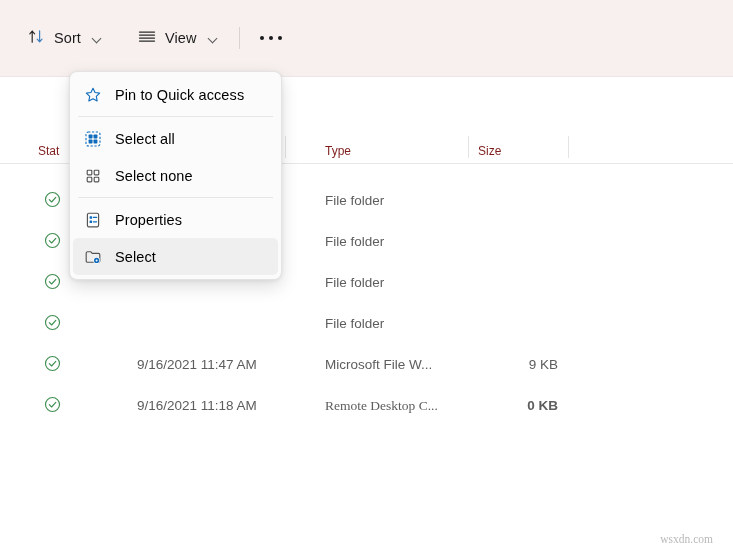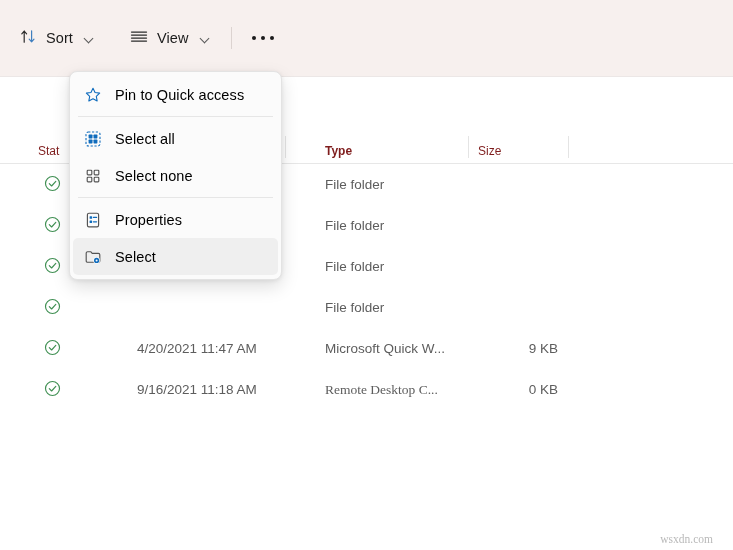--- a/index.html
+++ b/index.html
@@ -11,21 +11,21 @@
   }
   #app { position: relative; width: 733px; height: 550px; background: #ffffff; }
 
   
   .toolbar {
     position: absolute; left: 0; top: 0; width: 733px; height: 76px;
     background: #f7f0ee;
   }
   .toolbar-inner {
     position: absolute; left: 0; top: 0; width: 733px; height: 76px;
-    display: flex; align-items: center; padding-left: 10px; gap: 0px;
+    display: flex; align-items: center; padding-left: 18px; gap: 0px;
   }
   .tb-btn {
     display: flex; align-items: center; gap: 9px;
     height: 32px; padding: 0 10px; border-radius: 4px;
     background: transparent; border: none; cursor: default;
     font-size: 14.5px; color: #1b1b1b; white-space: nowrap;
   }
   .tb-label { font-size: 14.5px; color: #1b1b1b; letter-spacing: .1px; }
   .chev {
     width: 9px; height: 9px; margin-left: 3px; position: relative; flex: none;
@@ -63,21 +63,21 @@
     background: #e7e7e7;
   }
   .col-cell {
     position: absolute; top: 4px; height: 34px;
     display: flex; align-items: center;
     font-size: 12px; color: #7f1d1d;
   }
   .col-sep {
     position: absolute; top: 6px; width: 1px; height: 22px; background: #e4e4e4;
   }
-  .rows { position: absolute; left: 0; top: 88px; width: 674px; text-align: center; }
+  .rows { position: absolute; left: 0; top: 104px; width: 674px; text-align: center; }
   .row {
     position: relative; height: 41px; width: 733px;
   }
   .cell {
     position: absolute; top: 0; height: 41px; display: flex; align-items: center;
     font-size: 13.5px; color: #5d5d5d; white-space: nowrap;
   }
   .cell.size { justify-content: flex-end; }
   .status-icon { position: absolute; left: 44px; top: 11px; }
 
@@ -159,21 +159,21 @@
     </div>
   </div>
 
   <div class="content">
     <div class="hdr-top-line"></div>
 
     <div class="col-header">
       <div class="col-cell" style="left:38px;">Stat</div>
       <div class="col-sep" style="left:80px;"></div>
       <div class="col-sep" style="left:285px;"></div>
-      <div class="col-cell" style="left:325px;font-weight:bold;">Type</div>
+      <div class="col-cell" style="left:325px;">Type</div>
       <div class="col-sep" style="left:468px;"></div>
       <div class="col-cell" style="left:478px;">Size</div>
       <div class="col-sep" style="left:568px;"></div>
       <div class="col-header-rule"></div>
     </div>
 
     <div class="rows" id="rows-container">
         <div class="row">
           <span class="status-icon"><svg xmlns="http://www.w3.org/2000/svg" width="17" height="17" viewBox="0 0 17 17">
               <circle cx="8.5" cy="8.5" r="7" fill="none" stroke="#3f8f52" stroke-width="1.15"></circle>
@@ -208,32 +208,32 @@
             </svg></span>
           <div class="cell" style="left: 137px;"></div>
           <div class="cell" style="left: 325px;">File folder</div>
           <div class="cell size" style="left: 478px; width: 80px;"></div>
         </div>
         <div class="row">
           <span class="status-icon"><svg xmlns="http://www.w3.org/2000/svg" width="17" height="17" viewBox="0 0 17 17">
               <circle cx="8.5" cy="8.5" r="7" fill="none" stroke="#3f8f52" stroke-width="1.15"></circle>
               <path d="M5.3 8.7l2.3 2.3 4.2-4.6" fill="none" stroke="#3f8f52" stroke-width="1.15" stroke-linecap="round" stroke-linejoin="round"></path>
             </svg></span>
-          <div class="cell" style="left: 137px;">4/20/2021 11:47 AM</div>
-          <div class="cell" style="left: 325px;">Microsoft Quick W...</div>
+          <div class="cell" style="left: 137px;">9/16/2021 11:47 AM</div>
+          <div class="cell" style="left: 325px;">Microsoft File W...</div>
           <div class="cell size" style="left: 478px; width: 80px;">9 KB</div>
         </div>
         <div class="row">
           <span class="status-icon"><svg xmlns="http://www.w3.org/2000/svg" width="17" height="17" viewBox="0 0 17 17">
               <circle cx="8.5" cy="8.5" r="7" fill="none" stroke="#3f8f52" stroke-width="1.15"></circle>
               <path d="M5.3 8.7l2.3 2.3 4.2-4.6" fill="none" stroke="#3f8f52" stroke-width="1.15" stroke-linecap="round" stroke-linejoin="round"></path>
             </svg></span>
           <div class="cell" style="left: 137px;">9/16/2021 11:18 AM</div>
           <div class="cell" style="left: 325px; font-family: Liberation Serif, serif;">Remote Desktop C...</div>
-          <div class="cell size" style="left: 478px; width: 80px;">0 KB</div>
+          <div class="cell size" style="left: 478px; width: 80px; font-weight: bold;">0 KB</div>
         </div>
       </div>
   </div>
 
   <div class="menu" id="context-menu">
       <div class="menu-item">
         <span class="mi-icon"><svg xmlns="http://www.w3.org/2000/svg" width="18" height="18" viewBox="0 0 18 18">
             <path d="M9 2.2l2.05 4.3 4.6.6-3.35 3.2.85 4.6L9 12.7l-4.15 2.2.85-4.6L2.35 7.1l4.6-.6z" fill="none" stroke="#0f6cbd" stroke-width="1.1" stroke-linejoin="round"></path>
           </svg></span>
         <span class="mi-label">Pin to Quick access</span>

